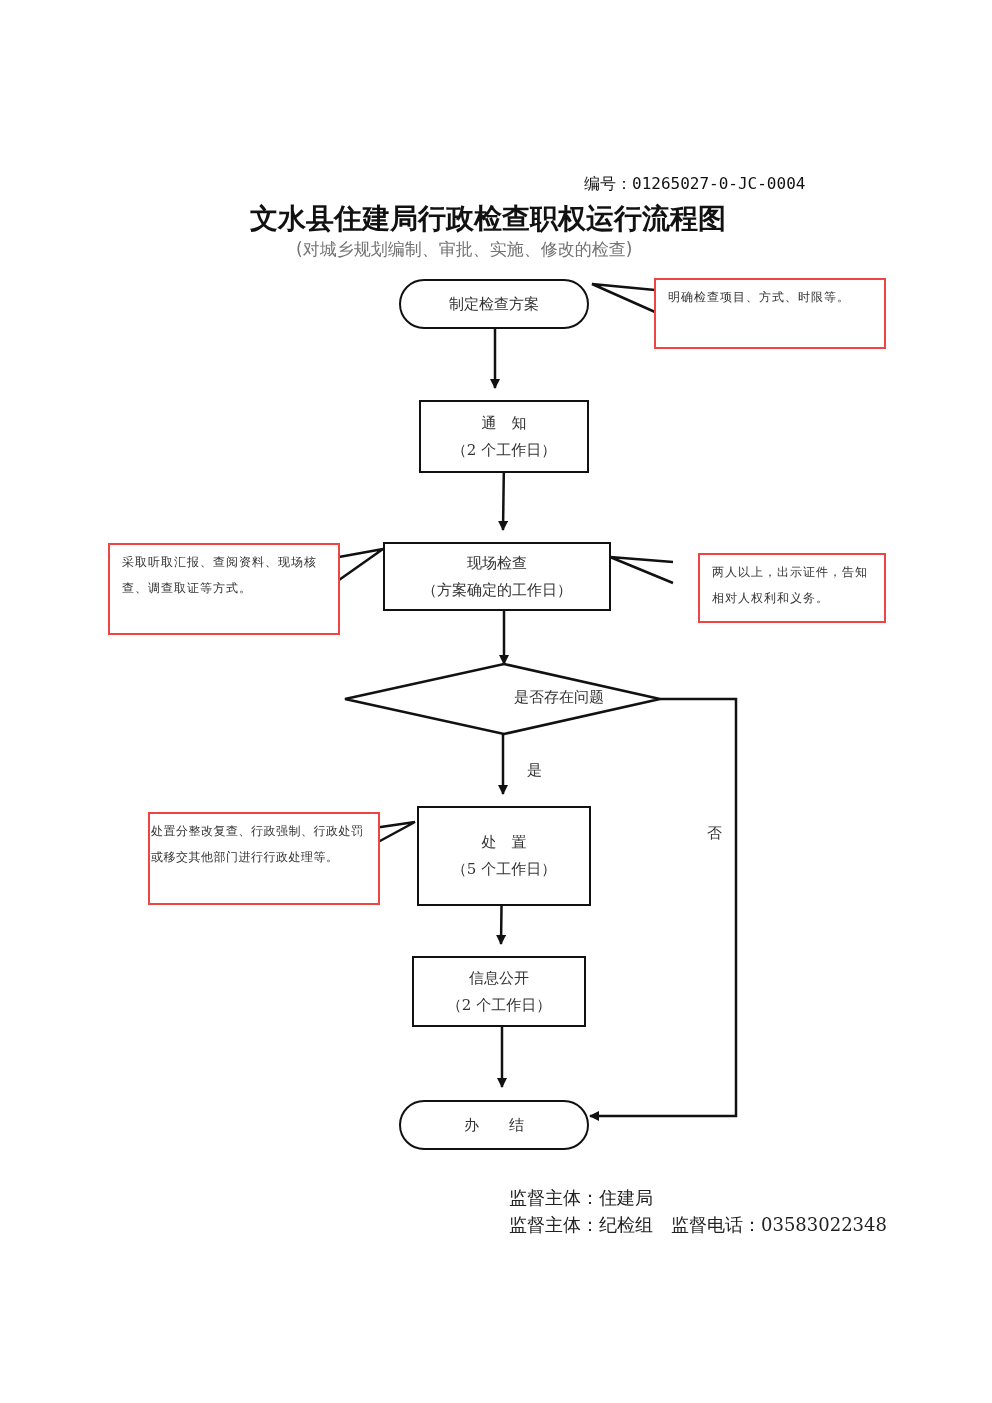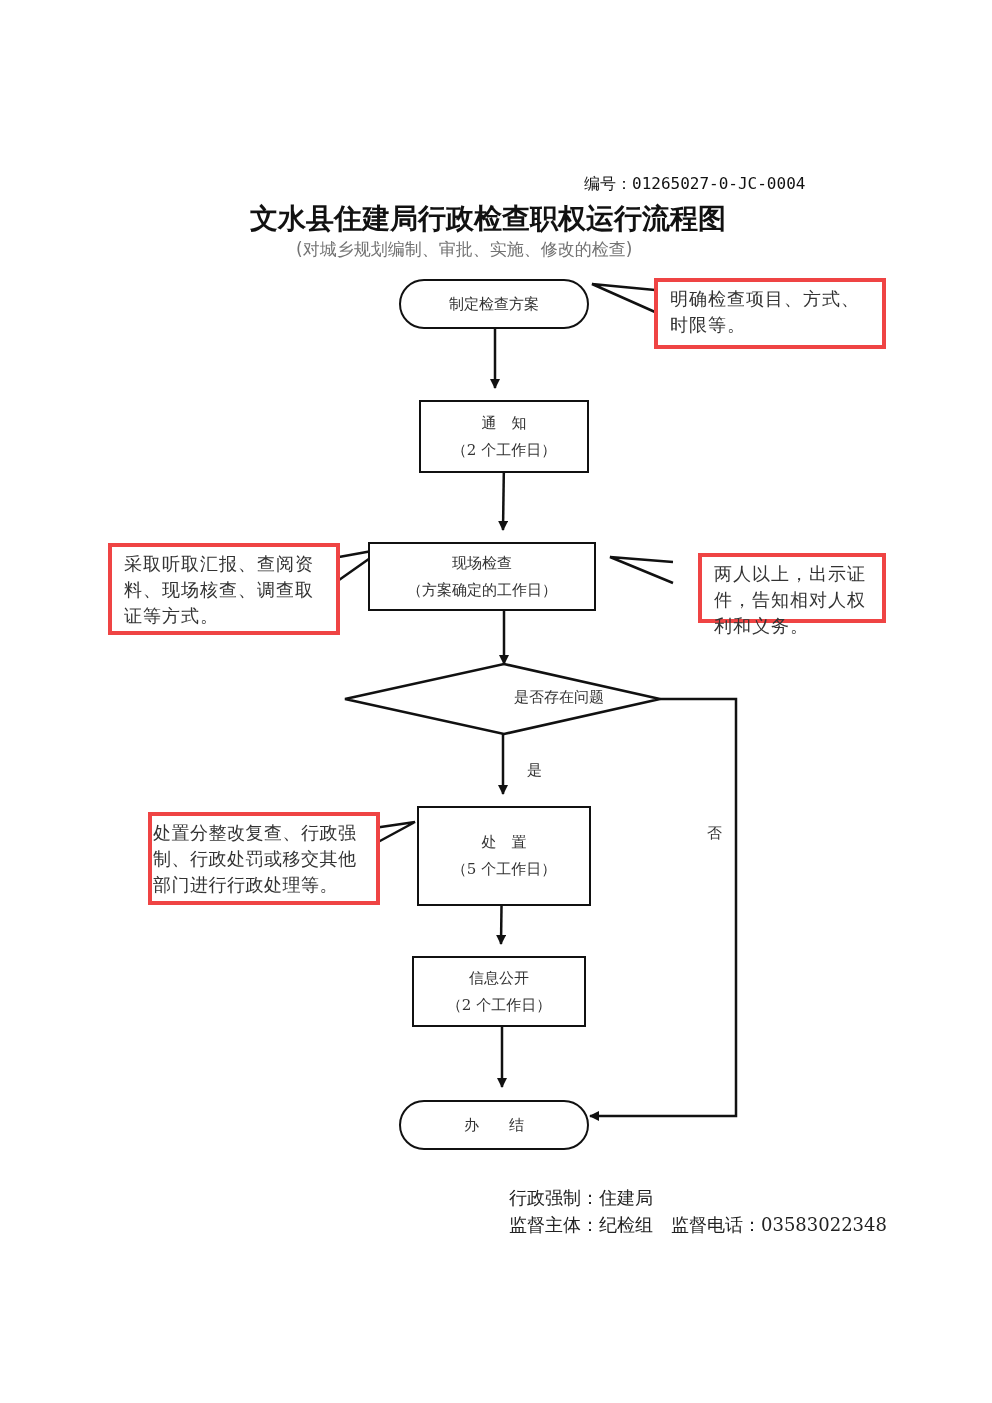--- a/index.html
+++ b/index.html
@@ -8,22 +8,22 @@
   .abs { position: absolute; }
   #doc-number { left: 584px; top: 174px; font-family: "DejaVu Sans Mono", "Liberation Mono", monospace; font-size: 16px; color: #111; }
   #doc-title { left: 0; width: 992px; top: 200px; text-align: center; font-family: "DejaVu Sans", "Liberation Sans", sans-serif; font-size: 28px; font-weight: bold; color: #111; padding-left: 0; }
   #doc-title span { position: relative; left: -8px; }
   #doc-subtitle { left: 296px; top: 238px; font-family: "DejaVu Sans", "Liberation Sans", sans-serif; font-size: 17px; color: #737373; }
   svg#flow { position: absolute; left: 0; top: 0; }
   .node { position: absolute; box-sizing: border-box; border: 2px solid #111; background: #fff;
           display: flex; flex-direction: column; justify-content: center; align-items: center;
           font-size: 15px; line-height: 27px; color: #333; text-align: center; margin-top: 12px; }
   .terminal { border-radius: 26px; }
-  .note { position: absolute; box-sizing: border-box; border: 4px solid #ef4444; background: #fff;
-          font-size: 18px; line-height: 26px; color: #333; padding: 4px 12px; letter-spacing: 1px; }
+  .note { position: absolute; box-sizing: border-box; border: 2px solid #ef4444; background: #fff;
+          font-size: 12px; line-height: 26px; color: #333; padding: 4px 12px; letter-spacing: 1px; }
   .label { position: absolute; font-size: 15px; color: #333; }
   .footer { position: absolute; font-size: 18px; color: #222; }
   .decision-text { position: absolute; font-size: 15px; color: #333; text-align: center; width: 200px; }
 </style>
 </head>
 <body>
 
 <div id="doc-number" class="abs">编号：01265027-0-JC-0004</div>
 <div id="doc-title" class="abs"><span>文水县住建局行政检查职权运行流程图</span></div>
 <div id="doc-subtitle" class="abs">(对城乡规划编制、审批、实施、修改的检查)</div>
@@ -54,21 +54,21 @@
 
 <div class="node terminal" style="left:399px; top:267px; width:190px; height:50px;">
   <span>制定检查方案</span>
 </div>
 
 <div class="node" style="left:419px; top:388px; width:170px; height:73px;">
   <span>通　知</span>
   <span>（2 个工作日）</span>
 </div>
 
-<div class="node" style="left:368px; top:530px; width:228px; height:69px;">
+<div class="node" style="left:383px; top:530px; width:228px; height:69px;">
   <span>现场检查</span>
   <span>（方案确定的工作日）</span>
 </div>
 
 <div class="decision-text" style="left:404px; top:688px;text-align:right;">是否存在问题</div>
 <div class="label" style="left:527px; top:761px;">是</div>
 <div class="label" style="left:707px; top:824px;">否</div>
 
 <div class="node" style="left:417px; top:794px; width:174px; height:100px;">
   <span>处　置</span>
@@ -82,14 +82,14 @@
 
 <div class="node terminal" style="left:399px; top:1088px; width:190px; height:50px;">
   <span>办　　结</span>
 </div>
 
 <div class="note" style="left:654px; top:278px; width:232px; height:71px;">明确检查项目、方式、时限等。</div>
 <div class="note" style="left:108px; top:543px; width:232px; height:92px;">采取听取汇报、查阅资料、现场核查、调查取证等方式。</div>
 <div class="note" style="left:698px; top:553px; width:188px; height:70px;">两人以上，出示证件，告知相对人权利和义务。</div>
 <div class="note" style="left:148px; top:812px; width:232px; height:93px; padding-left:1px; letter-spacing:0.5px;">处置分整改复查、行政强制、行政处罚或移交其他部门进行行政处理等。</div>
 
-<div class="footer" style="left:509px; top:1186px;">行政强制：住建局</div>
+<div class="footer" style="left:509px; top:1186px;">监督主体：住建局</div>
 <div class="footer" style="left:509px; top:1213px;">监督主体：纪检组　监督电话：03583022348</div>
 
 </body></html>

